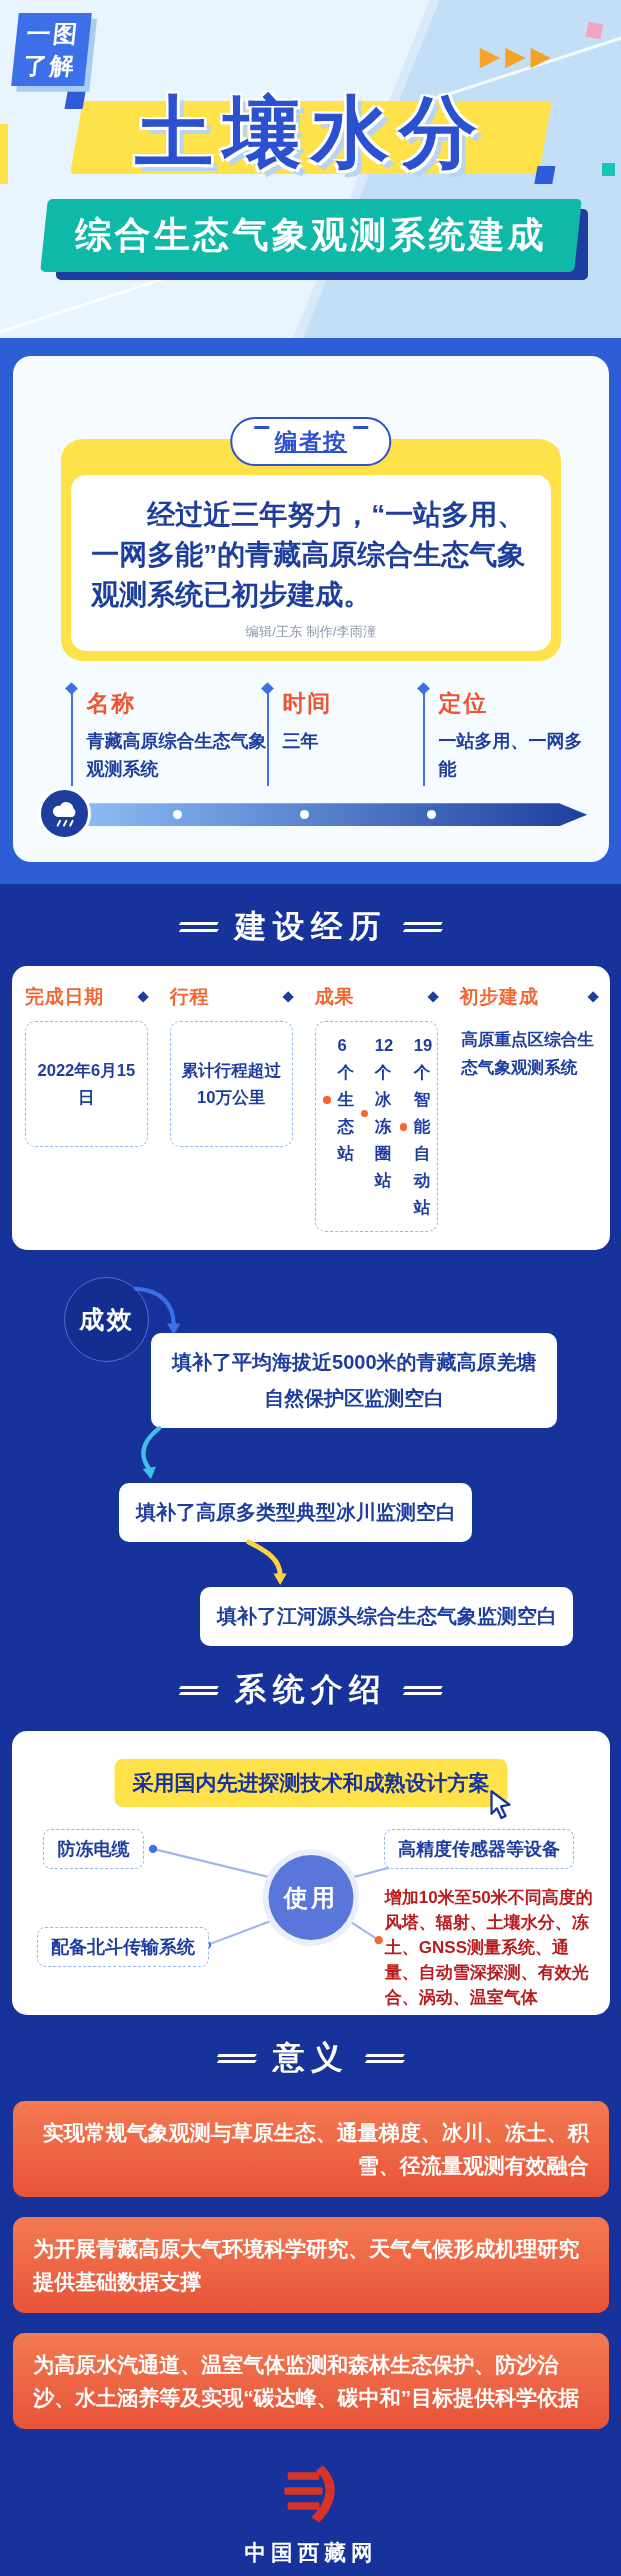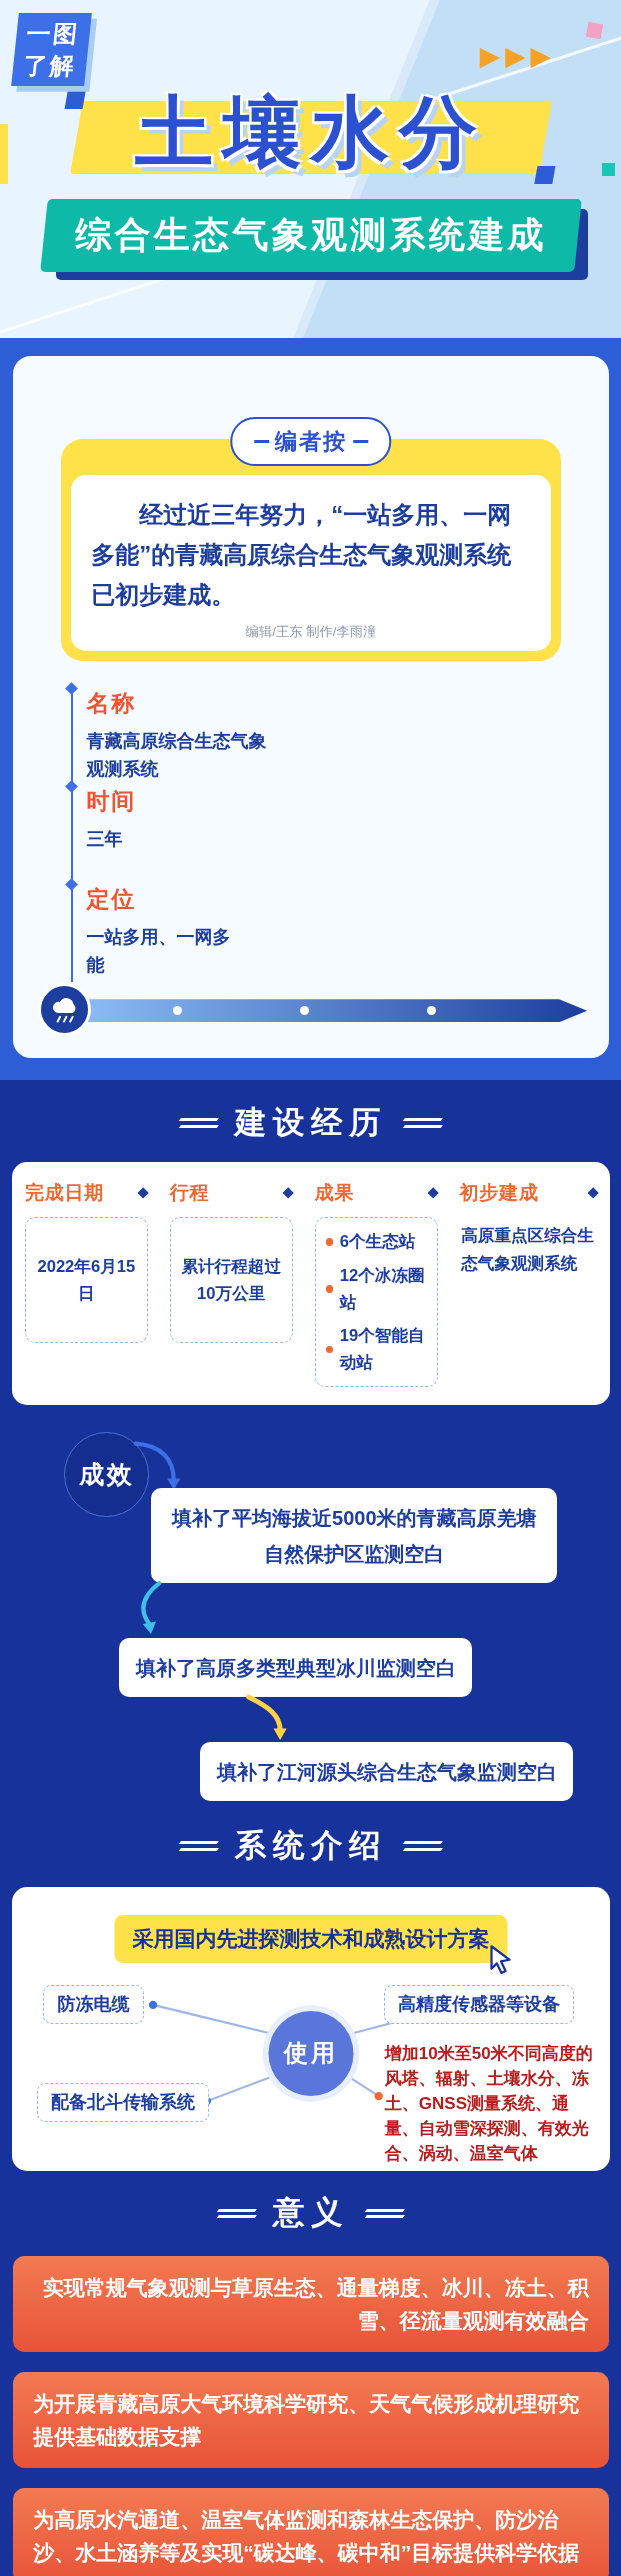--- a/index.html
+++ b/index.html
@@ -39,27 +39,27 @@
   .sq-teal { right:6.6px; top:163px; width:13.3px; height:13.3px; background:#19C5B4; }
   .bar-yellow { left:0; top:124px; width:8.3px; height:60px; background:#FFE24A; }
 
   
   .sec-bright { background:#2E5ED6; padding:18px 13.3px 21.6px; }
   .card { background:#F5FBFF; border-radius:18px; padding:83px 0 20px; }
 
   .editor { margin:0 48px; background:#FFE24A; border-radius:21.6px; padding:36px 10px 10px; position:relative; }
   .editor-label { position:absolute; top:-21.6px; left:50%; transform:translateX(-50%); background:#fff;
                   border:2.5px solid #2B51D0; border-radius:25px; padding:6.6px 21.6px; color:#2B51D0;
-                  font-size:22.4px; font-weight:900; display:flex; align-items:center; gap:6px; white-space:nowrap; letter-spacing:1.7px; }
+                  font-size:22.4px; font-weight:900; display:flex; gap:6px; white-space:nowrap; letter-spacing:1.7px;text-decoration:underline; }
   .editor-label i { display:block; width:15px; height:2.5px; background:#2B51D0; }
   .editor-inner { background:#fff; border-radius:15px; padding:20px 20px 10px; }
-  .editor-text { color:#1D3E9E; font-size:24px; font-weight:700; line-height:40px; text-indent:2em; }
+  .editor-text { color:#1D3E9E; font-size:28px; font-weight:700; line-height:40px; text-indent:2em; }
   .editor-credit { margin-top:8.3px; text-align:center; color:#8E99AD; font-size:13.3px; }
 
-  .timeline { display:flex; margin:26.5px 0 0 58px;flex-direction:column; }
+  .timeline { display:flex; margin:26.5px 0 0 58px; }
   .tl-item { position:relative; padding-left:13.3px; border-left:2.5px solid #3D6FE8; min-height:98px; }
   .tl-item::before { content:""; position:absolute; left:-6.6px; top:-4.1px; width:9px; height:9px; background:#3D6FE8; transform:rotate(45deg); }
   .tl-1 { width:196px; } .tl-2 { width:156px; } .tl-3 { width:166px; }
   .tl-label { color:#F2522F; font-size:23px; font-weight:900; letter-spacing:1.7px; }
   .tl-value { margin-top:8.3px; color:#1D3E9E; font-size:18px; font-weight:700; line-height:28px; }
 
   .arrow-row { position:relative; margin:1.7px 21.6px 0; height:55px; }
   .arrow-bar { position:absolute; left:33px; right:0; top:15.8px; height:23px; border-radius:3.3px;
                background:linear-gradient(90deg,#8FC0F7,#1D3E9E);
                clip-path:polygon(0 0, calc(100% - 28px) 0, 100% 50%, calc(100% - 28px) 100%, 0 100%); }
@@ -78,21 +78,21 @@
 
   .hist-panel { margin:18px 11.6px 0; background:#fff; border-radius:15px; padding:18px 13.3px; display:flex; gap:22px; }
   .hist-col { flex:1; min-width:0; }
   .hist-col.wide { flex:1.12; }
   .hist-head { display:flex; align-items:center; justify-content:space-between; }
   .hist-label { color:#F2662F; font-size:19px; font-weight:900; white-space:nowrap; letter-spacing:0.8px; }
   .diamond { width:8.3px; height:8.3px; background:#1D3E9E; transform:rotate(45deg); flex:none; margin-left:6.6px; }
   .hist-box { margin-top:11.6px; border:1.7px dashed #93B6EC; border-radius:10px; min-height:126px; padding:10px 6.6px;
               display:flex; align-items:center; justify-content:center; text-align:center;
               color:#1D3E9E; font-size:16.6px; font-weight:800; line-height:27px; }
-  .hist-box.list { flex-direction:column; align-items:flex-start; text-align:left; gap:6.6px; padding-left:10px; }
+  .hist-box.list { align-items:flex-start; text-align:left; gap:6.6px; padding-left:10px; }
   .bullet-item { display:flex; align-items:center; gap:6.6px; }
   .bullet-dot { width:7.5px; height:7.5px; border-radius:50%; background:#F2662F; flex:none; }
   .hist-plain { margin-top:13.3px; color:#1D3E9E; font-size:16.6px; font-weight:800; line-height:28px; padding:3.3px 1.7px; }
 
   .effects { position:relative; height:391px; margin:6.6px 13.3px 0; }
   .effect-circle { position:absolute; left:51px; top:20px; width:85px; height:85px; border-radius:50%;
                    background:#142E8F; border:1.7px solid #4C6FD0; color:#fff; font-size:25px; font-weight:900;
                    display:flex; align-items:center; justify-content:center; letter-spacing:2.5px; }
   .effect-box { position:absolute; background:#fff; border-radius:10px; color:#1D3E9E;
                 font-size:20px; font-weight:800; line-height:36px; padding:11.6px 16.6px; text-align:center; }

